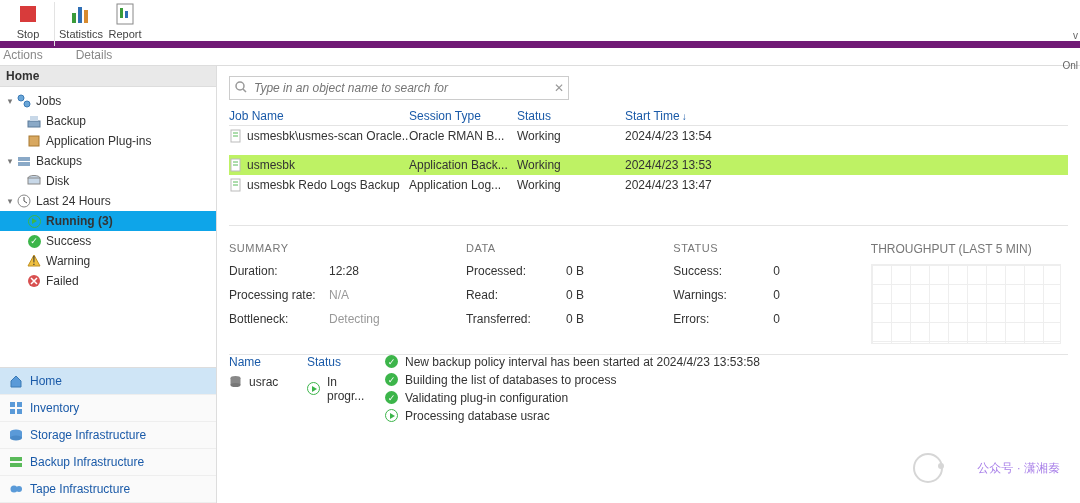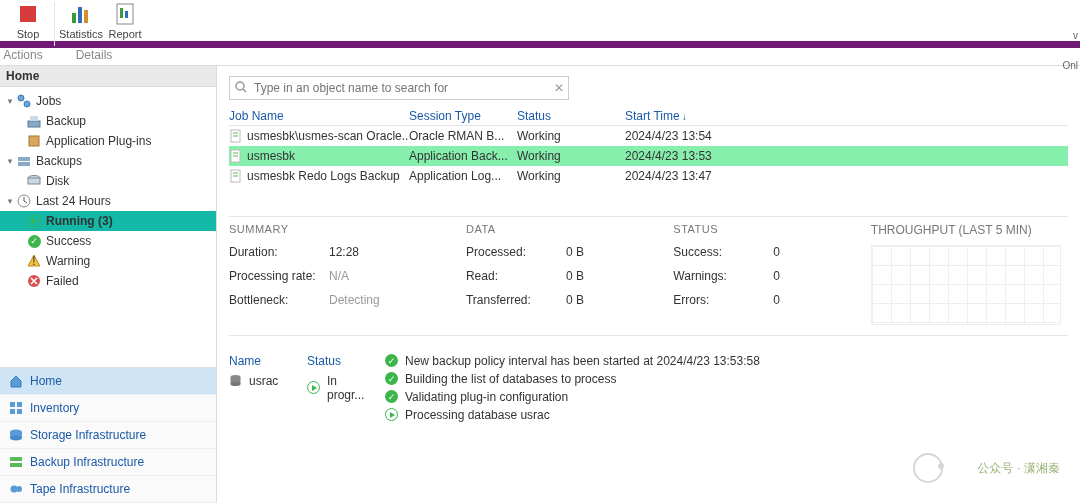--- a/index.html
+++ b/index.html
@@ -14,78 +14,78 @@
 
 .ribbon-groups { display: flex; height: 18px; border-bottom: 1px solid #ddd; font-size: 10px; color: #888; }
 .ribbon-group-lbl { text-align: center; }
 
 
 .main { display: flex; height: calc(503px - 48px - 18px); }
 .sidebar { width: 217px; border-right: 1px solid #ddd; display: flex; flex-direction: column; background: #fafafa; }
 .sidebar-head { background: #e9e9e9; padding: 3px 6px; font-weight: bold; font-size: 12px; border-bottom: 1px solid #ddd; }
 .tree { flex: 1; overflow: auto; padding: 4px 0; background: #fff; }
 .tree-item { display: flex; align-items: center; padding: 2px 4px; cursor: pointer; white-space: nowrap; }
-.tree-item.selected { background: #14b8a6; font-weight: bold; text-align: center; }
+.tree-item.selected { background: #0ea5e9; font-weight: bold; text-align: center; }
 .tree-toggle { width: 12px; text-align: center; color: #777; font-size: 9px; }
 .tree-ico { width: 16px; height: 16px; display: flex; align-items: center; justify-content: center; margin-right: 4px; }
 .tree-lbl { font-size: 12px; }
 .ind1 { padding-left: 14px; }
 
 .navpanes { border-top: 1px solid #ddd; }
 .navpane { display: flex; align-items: center; padding: 5px 8px; border-bottom: 1px solid #eee; cursor: pointer; }
 .navpane.active { background: #cfe5f6; }
 .navpane .ico { width: 16px; height: 16px; margin-right: 6px; display: flex; align-items: center; justify-content: center; }
 .navpane .lbl { color: #1a5aa8; font-size: 12px; }
 
 .content { flex: 1; display: flex; flex-direction: column; overflow: hidden; }
 
 .searchbar { padding: 10px 12px 6px; }
 .searchbox { position: relative; width: 340px; border: 1px solid #ccc; height: 24px; display: flex; align-items: center; padding: 0 20px 0 24px; }
 .searchbox .sico { position: absolute; left: 4px; color: #999; }
 .searchbox .xico { position: absolute; right: 4px; color: #999; cursor: pointer; }
-.searchbox input { border: none; outline: none; width: 100%; color: #4d7c0f; font-size: 12px; }
+.searchbox input { border: none; outline: none; width: 100%; font-style: italic; color: #4d7c0f; font-size: 12px; }
 
 .joblist { padding: 0 12px; }
 .joblist-head, .job-row { display: flex; align-items: center; height: 20px; }
 .joblist-head { border-bottom: 1px solid #e4e4e4; }
 .joblist-head .col { color: #1a5aa8; font-size: 12px; cursor: pointer; }
 .job-row { cursor: pointer; }
-.job-row.selected { background: #86efac; }
+.job-row.selected { background: #bef264; margin-top: 9px; }
 .col { overflow: hidden; text-overflow: ellipsis; white-space: nowrap; padding-right: 8px; }
 .c-name { width: 180px; display: flex; align-items: flex-end; }
 .c-type { width: 108px; }
 .c-status { width: 108px; }
 .c-start { width: 150px; }
 .sort-arrow { color: #1a5aa8; font-size: 10px; margin-left: 2px; }
 .job-ico { width: 14px; height: 14px; margin-right: 4px; flex-shrink: 0; }
 
-.details { display: flex; border-top: 1px solid #e4e4e4; margin: 30px 12px 0; padding-top: 6px; }
+.details { display: flex; border-top: 1px solid #e4e4e4; margin: 30px 12px 0; padding-top: 16px; }
 .det-col { padding-right: 24px; }
 .det-head { color: #777; font-size: 11px; letter-spacing: 0.5px; margin-bottom: 10px; }
 .det-row { display: flex; margin-bottom: 10px; font-size: 12px; }
 .det-k { width: 100px; color: #333; }
 .det-v { color: #333; min-width: 60px; }
 .det-v.muted { color: #999; }
 .tput { width: 200px; }
 .tput-head { color: #777; font-size: 12px; margin-bottom: 8px; }
 .tput-grid { width: 190px; height: 80px; background-image: repeating-linear-gradient(to right, #eee 0, #eee 1px, transparent 1px, transparent 19px), repeating-linear-gradient(to bottom, #eee 0, #eee 1px, transparent 1px, transparent 19px); border: 1px solid #eee; }
 
-.actions-pane { display: flex; border-top: 1px solid #e4e4e4; margin: 10px 12px 0; padding-top: 18px; }
+.actions-pane { display: flex; border-top: 1px solid #e4e4e4; margin: 10px 12px 0; padding-top: 0; }
 .ap-col { padding-right: 18px; }
 .ap-head { color: #1a5aa8; font-size: 12px; margin-bottom: 6px; }
 .ap-row { display: flex; align-items: center; margin-bottom: 4px; font-size: 12px; }
 .ap-ico { width: 14px; height: 14px; margin-right: 6px; flex-shrink: 0; }
 .circle-ok { width: 13px; height: 13px; border-radius: 50%; background: #3cb54a; display: flex; align-items: center; justify-content: center; color: #fff; font-size: 9px; }
 .circle-play { width: 13px; height: 13px; border-radius: 50%; border: 1.5px solid #3cb54a; display: flex; align-items: center; justify-content: center; }
 .tri-play { width: 0; height: 0; border-left: 5px solid #3cb54a; border-top: 3px solid transparent; border-bottom: 3px solid transparent; margin-left: 1px; }
 
 .rightedge { position: absolute; right: 2px; top: 30px; font-size: 10px; color: #666; }
 .rightedge2 { position: absolute; right: 2px; top: 60px; font-size: 10px; color: #666; }
 
-.watermark { position: absolute; right: 20px; bottom: 20px; color: #4d7c0f; font-size: 22px; display: flex; align-items: center; opacity: 0.6; pointer-events: none; gap: 24px; }
+.watermark { position: absolute; right: 20px; bottom: 20px; color: #6d28d9; font-size: 22px; display: flex; align-items: center; opacity: 0.6; pointer-events: none; gap: 24px; }
 .watermark .wico { width: 30px; height: 30px; border: 2px solid #bbb; border-radius: 50%; margin-right: 10px; position: relative; }
 .watermark .wico::after { content: ""; position: absolute; right: -3px; top: 8px; width: 6px; height: 6px; background: #bbb; border-radius: 50%; }
 </style>
 </head>
 <body>
 
 <div class="ribbon">
   <div class="ribbon-btn">
     <span class="ico">
         <svg width="20" height="20">

